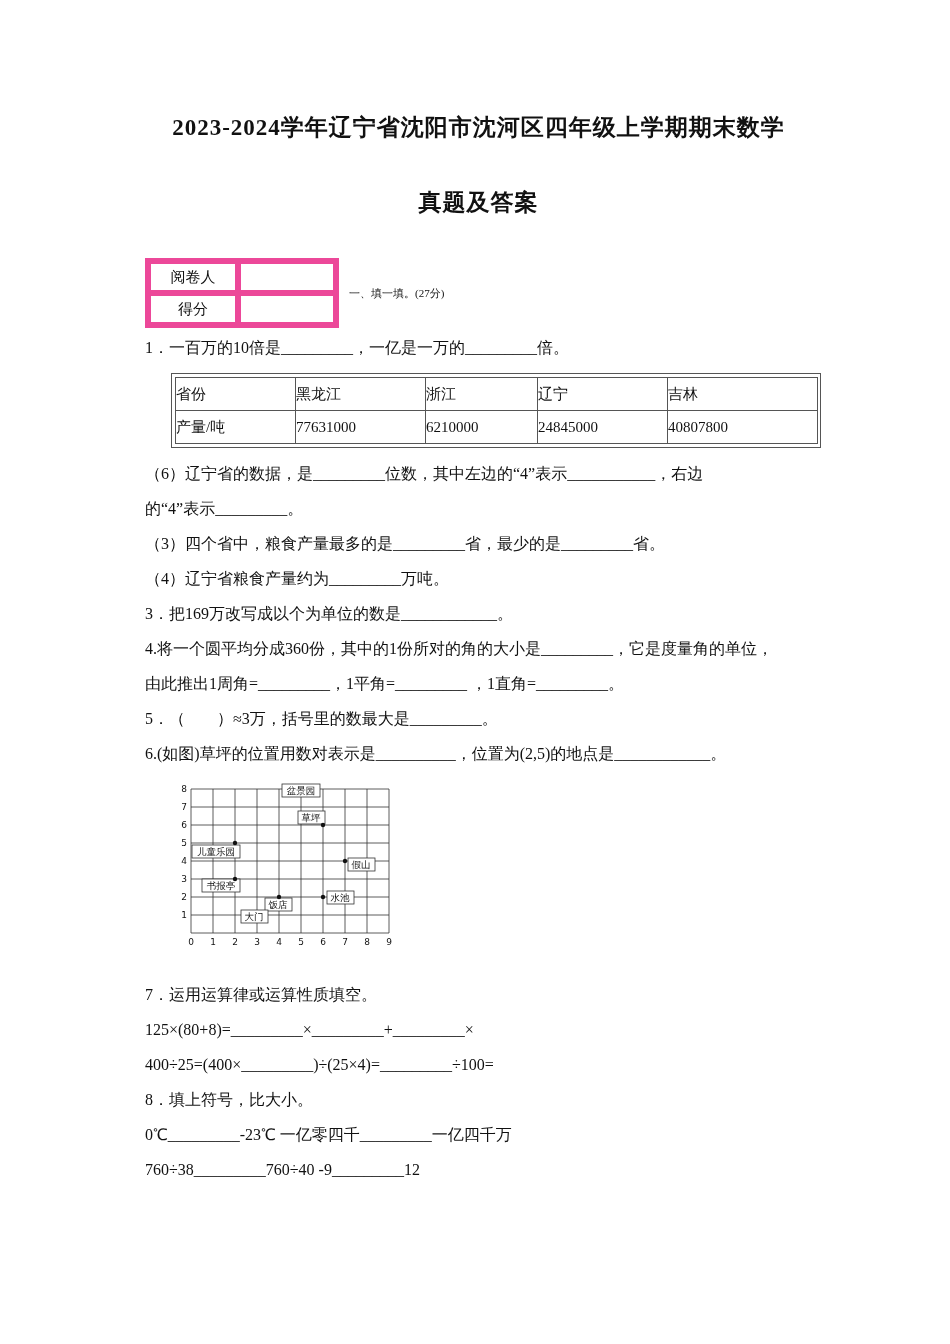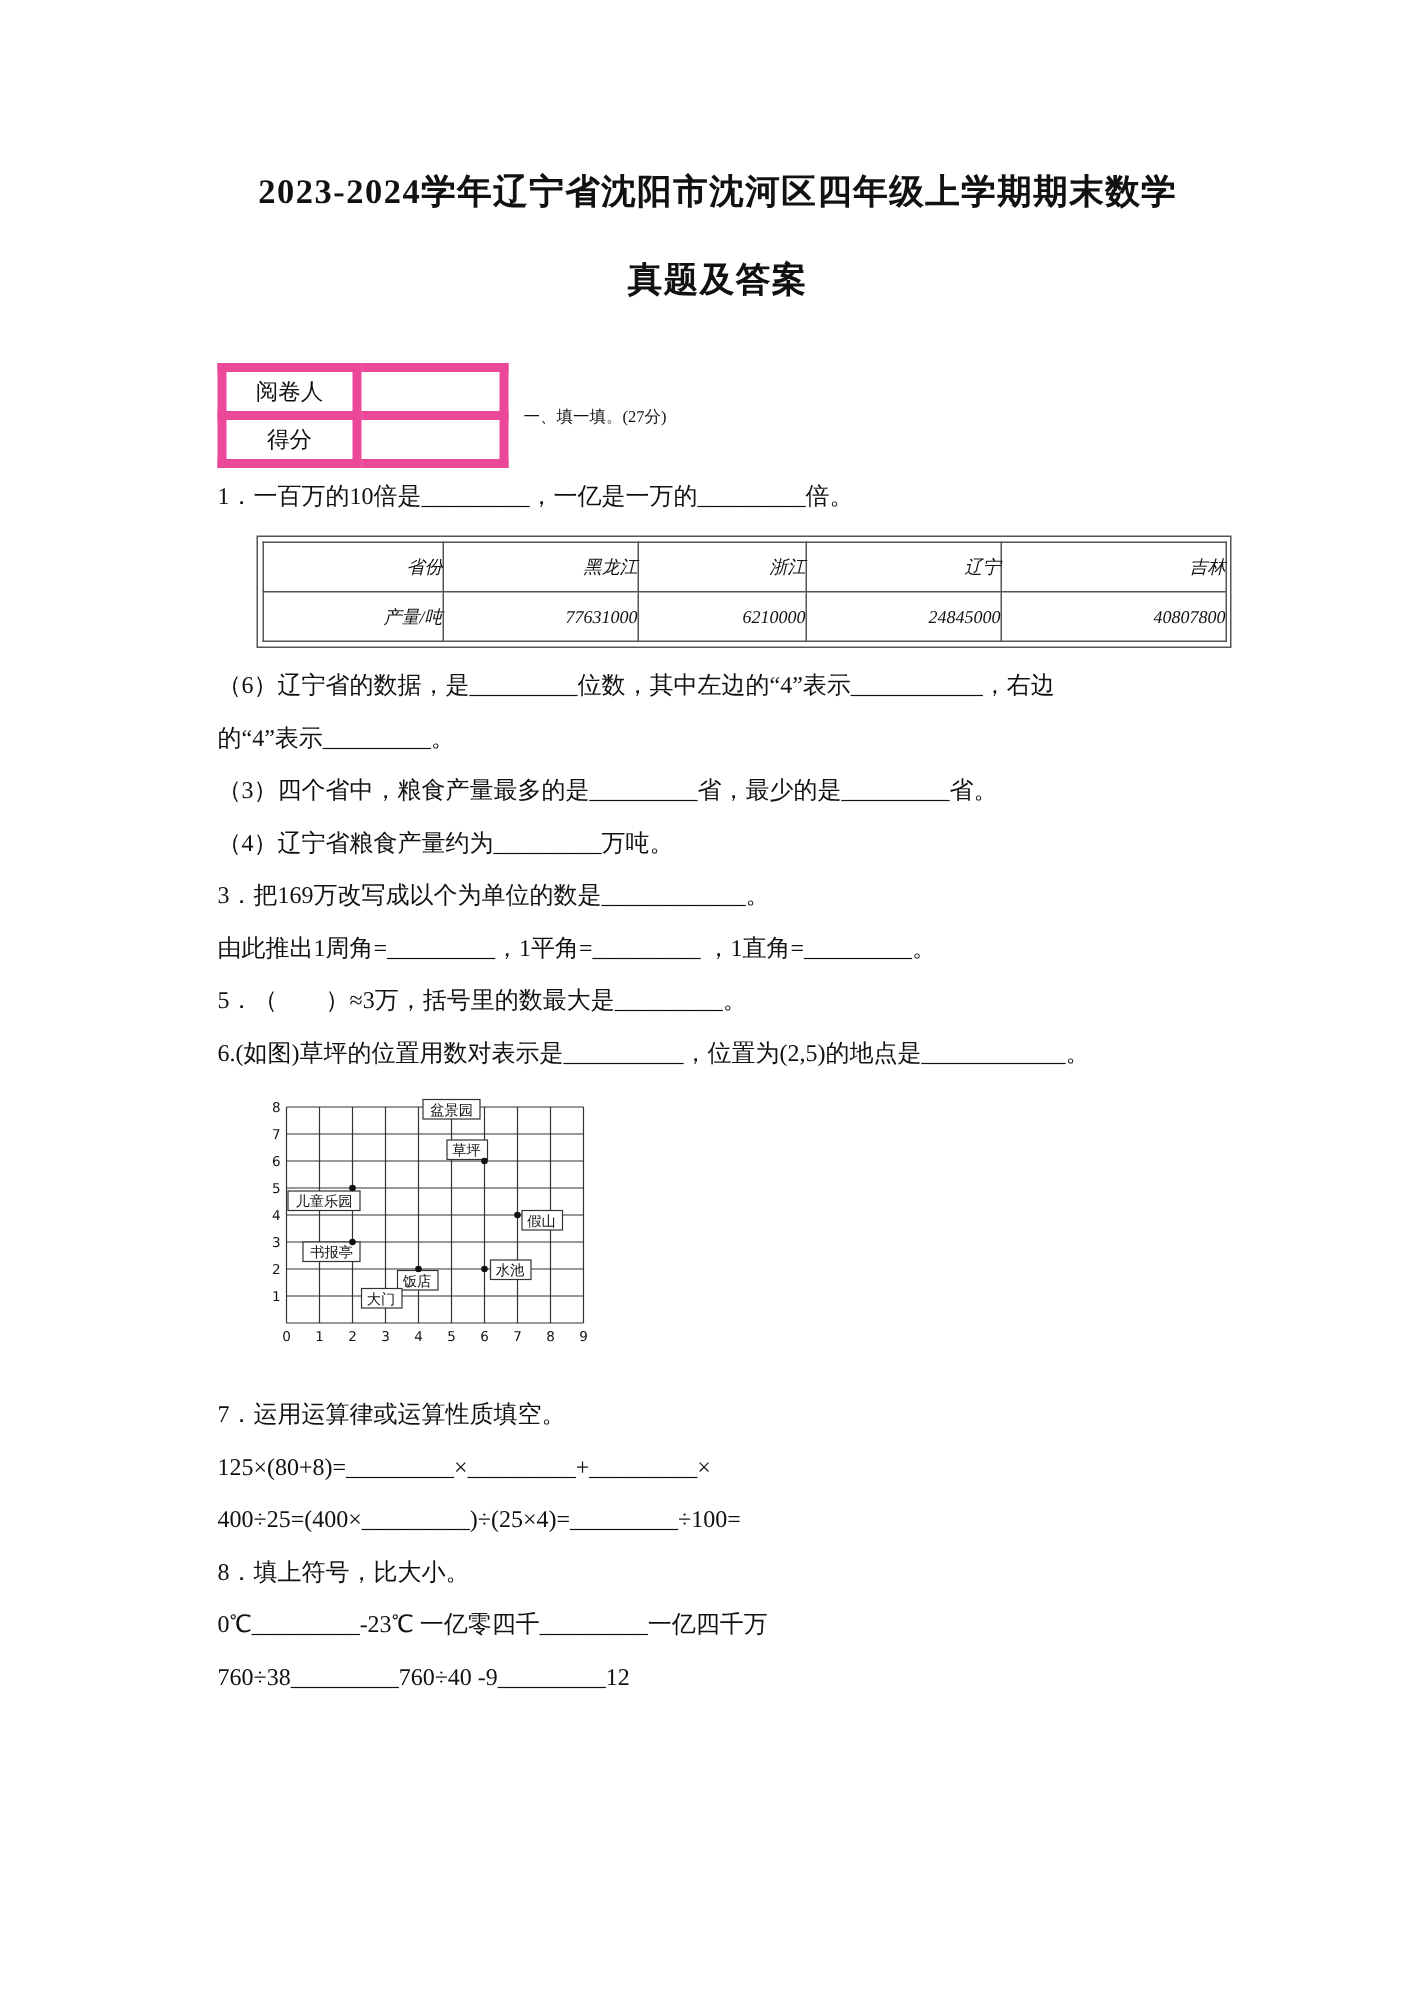--- a/index.html
+++ b/index.html
@@ -2,39 +2,39 @@
 <html><head>
 <meta charset="utf-8">
 <style>
   html,body{margin:0;padding:0;}
   body{
     width:950px;height:1344px;overflow:hidden;background:#ffffff;color:#111;
     font-family:"Liberation Serif","DejaVu Serif",serif;
   }
   .page{padding:112px 138px 0 145px;box-sizing:border-box;}
   .title{text-align:center;font-weight:bold;font-size:23px;letter-spacing:1px;}
-  .title1{margin-bottom:28px;}
+  .title1{margin-bottom:44px;}
   .title2{margin-bottom:40px;}
 
   .score-row{display:flex;align-items:center;margin-bottom:10px;}
   table.score{border-collapse:collapse;}
   table.score td{border:6px solid #ec4899;height:26px;font-size:15px;padding:0;}
   table.score td.lbl{width:84px;text-align:center;}
   table.score td.val{width:92px;}
   .section-heading{font-weight:normal;font-size:11px;margin-left:10px;}
 
   p.q{margin:0 0 16px;font-size:16px;line-height:19px;white-space:nowrap;font-family:Liberation Serif, serif;}
   .ind-num{margin-left:3px;}
   .ind-sub{margin-left:30px;}
   .ind-expr{margin-left:25px;}
   .ind-none{margin-left:0;}
 
   .grain-wrap{border:1px solid #555;padding:3px;width:642px;margin:2px 0 16px 26px;box-sizing:content-box;}
   table.grain{border-collapse:collapse;width:100%;table-layout:fixed;}
-  table.grain td{border:1px solid #555;height:32px;text-align:right;font-size:12px;padding:0;font-style:italic;}
+  table.grain td{border:1px solid #555;height:32px;text-align:left;font-size:15px;padding:0;}
   col.c0{width:120px;} col.c1{width:130px;} col.c2{width:112px;} col.c3{width:130px;} col.c4{width:150px;}
 
   .map{margin:4px 0 34px 30px;width:238px;}
   .map svg{display:block;}
   .map text{fill:#111;font-family:"DejaVu Sans","Liberation Sans",sans-serif;}
   .map text.axis{font-size:9px;}
   .map text.place{font-size:9.5px;text-anchor:middle;}
   .map path{stroke:#333;stroke-width:0.8;fill:none;}
   .map rect{fill:#fff;stroke:#333;stroke-width:0.8;}
   .map circle{fill:#111;}
@@ -91,20 +91,21 @@
         </tr>
       </tbody>
     </table>
   </div>
 
   <p class="q ind-sub">（6）辽宁省的数据，是_________位数，其中左边的“4”表示___________，右边</p>
   <p class="q ind-none">的“4”表示_________。</p>
   <p class="q ind-sub">（3）四个省中，粮食产量最多的是_________省，最少的是_________省。</p>
   <p class="q ind-sub">（4）辽宁省粮食产量约为_________万吨。</p>
   <p class="q ind-num">3．把169万改写成以个为单位的数是____________。</p>
+  <p class="q ind-none">4.将一个圆平均分成360份，其中的1份所对的角的大小是_________，它是度量角的单位，</p>
   <p class="q ind-none">由此推出1周角=_________，1平角=_________ ，1直角=_________。</p>
   <p class="q ind-num">5．（　　）≈3万，括号里的数最大是_________。</p>
   <p class="q ind-none">6.(如图)草坪的位置用数对表示是__________，位置为(2,5)的地点是____________。</p>
 
   <div class="map">
     <svg width="238" height="172" viewBox="0 0 238 172">
 
       <path d="M16 10V154M38 10V154M60 10V154M82 10V154M104 10V154M126 10V154M148 10V154M170 10V154M192 10V154M214 10V154"></path>
       <path d="M16 10H214M16 28H214M16 46H214M16 64H214M16 82H214M16 100H214M16 118H214M16 136H214M16 154H214"></path>
 

